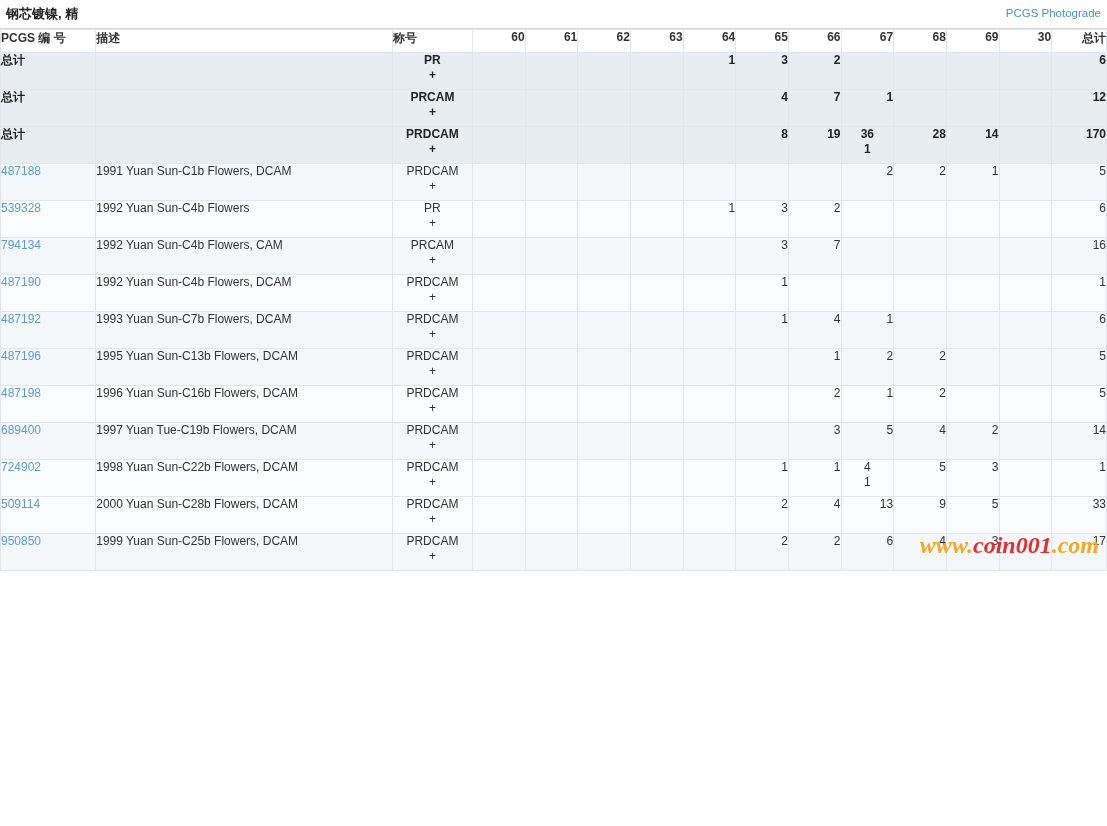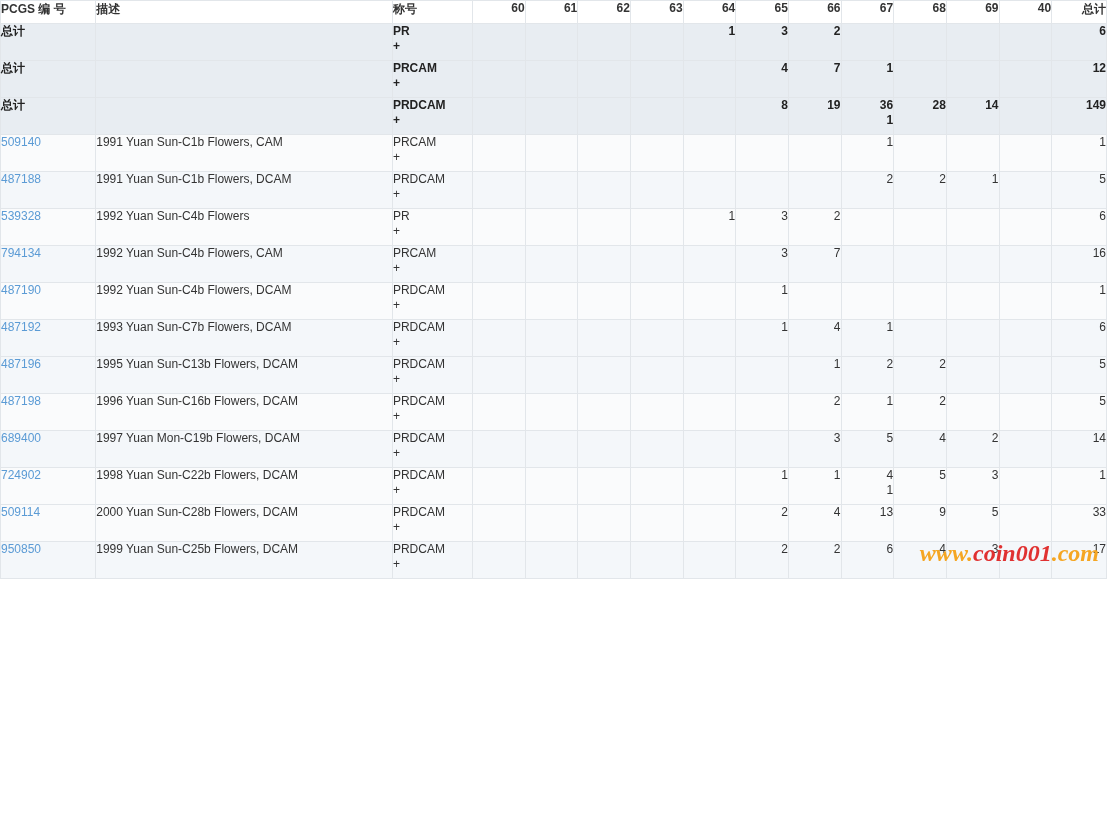--- a/index.html
+++ b/index.html
@@ -94,41 +94,45 @@
     text-align: right;
   }
   .pcgsno {
     color: #5b9bd5;
     text-decoration: none;
     cursor: pointer;
   }
   .stack {
     display: block;
   }
-  .stack span { display: block; }
+  .stack span { display: block; text-align: center; }
   .watermark {
     position: absolute;
     right: 8px;
     bottom: 12px;
     font-size: 24px;
     font-weight: bold;
     font-style: italic;
     font-family: "Liberation Serif", serif;
     pointer-events: none;
     white-space: nowrap;
   }
   .wm-a { color: #f5a623; }
   .wm-b { color: #e03131; }
   .wm-c { color: #f5a623; }
 </style>
 </head>
 <body>
 
 <div class="page">
 
+  <div class="topbar">
+    <div class="page-title">钢芯镀镍, 精</div>
+    <a class="photograde-link">PCGS Photograde</a>
+  </div>
 
   <table class="grid">
     <colgroup>
       <col class="c-pcgs">
         <col class="c-desc">
         <col class="c-desig">
       <col class="c-g">
         <col class="c-g">
         <col class="c-g">
         <col class="c-g">
@@ -149,21 +153,21 @@
         <th class="num">60</th>
         <th class="num">61</th>
         <th class="num">62</th>
         <th class="num">63</th>
         <th class="num">64</th>
         <th class="num">65</th>
         <th class="num">66</th>
         <th class="num">67</th>
         <th class="num">68</th>
         <th class="num">69</th>
-        <th class="num">40</th>
+        <th class="num">30</th>
         <th class="num">总计</th>
       </tr>
     </thead>
     <tbody id="tbody">
         <tr class="total-row">
           <td class="cell l">总计</td>
           <td class="cell l"></td>
           <td class="cell l">
             <span class="stack">
               <span>PR</span>
@@ -223,43 +227,21 @@
           <td class="cell num">19</td>
           <td class="cell num">
             <span class="stack">
               <span>36</span>
               <span>1</span>
             </span>
           </td>
           <td class="cell num">28</td>
           <td class="cell num">14</td>
           <td class="cell num"></td>
-          <td class="cell num">149</td>
-        </tr>
-        <tr class="data-row alt">
-          <td class="cell l"><a class="pcgsno">509140</a></td>
-          <td class="cell l">1991 Yuan Sun-C1b Flowers, CAM</td>
-          <td class="cell l">
-            <span class="stack">
-              <span>PRCAM</span>
-              <span>+</span>
-            </span>
-          </td>
-          <td class="cell num"></td>
-          <td class="cell num"></td>
-          <td class="cell num"></td>
-          <td class="cell num"></td>
-          <td class="cell num"></td>
-          <td class="cell num"></td>
-          <td class="cell num"></td>
-          <td class="cell num">1</td>
-          <td class="cell num"></td>
-          <td class="cell num"></td>
-          <td class="cell num"></td>
-          <td class="cell num">1</td>
+          <td class="cell num">170</td>
         </tr>
         <tr class="data-row">
           <td class="cell l"><a class="pcgsno">487188</a></td>
           <td class="cell l">1991 Yuan Sun-C1b Flowers, DCAM</td>
           <td class="cell l">
             <span class="stack">
               <span>PRDCAM</span>
               <span>+</span>
             </span>
           </td>
@@ -403,21 +385,21 @@
           <td class="cell num"></td>
           <td class="cell num">2</td>
           <td class="cell num">1</td>
           <td class="cell num">2</td>
           <td class="cell num"></td>
           <td class="cell num"></td>
           <td class="cell num">5</td>
         </tr>
         <tr class="data-row">
           <td class="cell l"><a class="pcgsno">689400</a></td>
-          <td class="cell l">1997 Yuan Mon-C19b Flowers, DCAM</td>
+          <td class="cell l">1997 Yuan Tue-C19b Flowers, DCAM</td>
           <td class="cell l">
             <span class="stack">
               <span>PRDCAM</span>
               <span>+</span>
             </span>
           </td>
           <td class="cell num"></td>
           <td class="cell num"></td>
           <td class="cell num"></td>
           <td class="cell num"></td>

